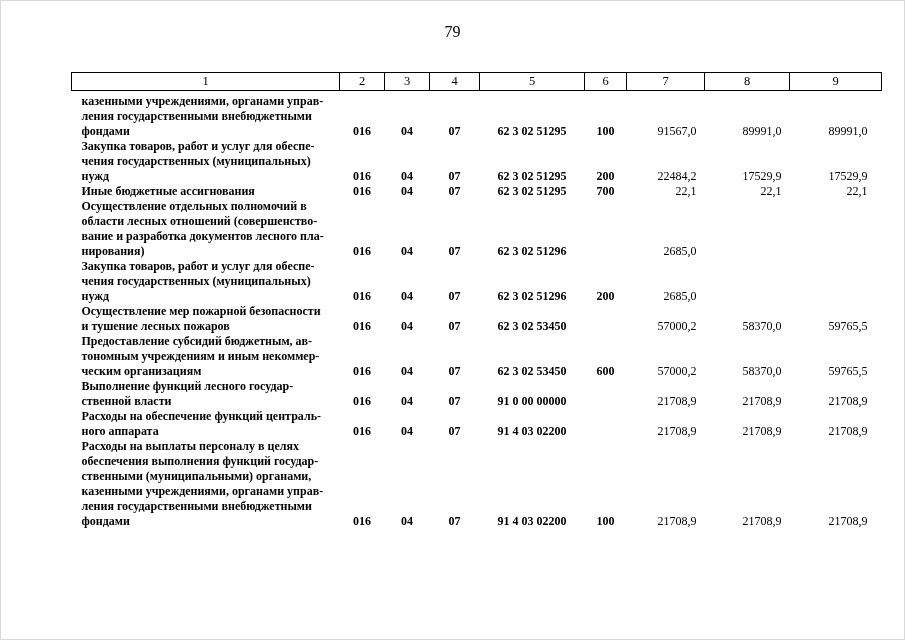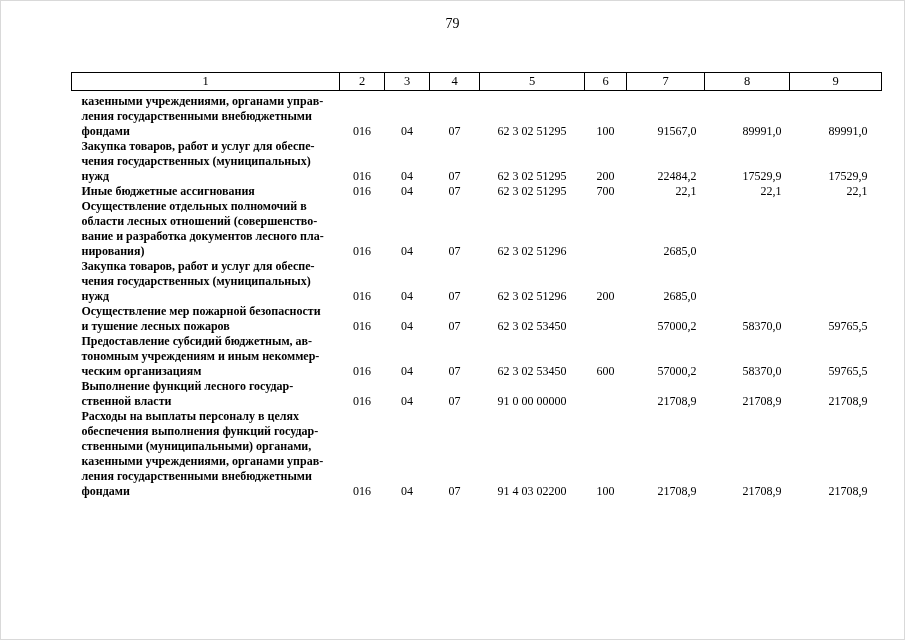--- a/index.html
+++ b/index.html
@@ -12,25 +12,25 @@
     width: 905px;
     height: 640px;
     background: #ffffff;
     box-shadow: inset 0 0 0 1px #d9d9d9;
     font-family: "Liberation Serif", serif;
     color: #000000;
     overflow: hidden;
   }
   .page-number {
     position: absolute;
-    top: 16px;
+    top: 24px;
     left: 0;
     width: 100%;
     text-align: center;
-    font-size: 14px;
+    font-size: 16px;
     line-height: 16px;
   }
   .budget-table {
     position: absolute;
     left: 71px;
     top: 72px;
     width: 810px;
     border-collapse: collapse;
     table-layout: fixed;
     font-family: "Liberation Serif", serif;
@@ -54,20 +54,21 @@
   }
   .budget-table td.name {
     text-align: justify;
     white-space: pre-line;
     padding-left: 10px;
     padding-right: 6px;
     font-weight: bold;
   }
   .budget-table td.center {
     text-align: center;
+    font-weight: bold;
   }
   .budget-table td.right {
     text-align: right;
     padding-right: 8px;
     margin-top: 31px;
   }
   .budget-table td.right.last {
     padding-right: 14px;
   }
   .budget-table tbody tr:first-child td {
@@ -201,20 +202,32 @@
     <td class="center">016</td>
     <td class="center">04</td>
     <td class="center">07</td>
     <td class="center">91 0 00 00000</td>
     <td class="center"></td>
     <td class="right">21708,9</td>
     <td class="right">21708,9</td>
     <td class="right last">21708,9</td>
   </tr>
         <tr>
+    <td class="name">Расходы на обеспечение функций централь-
+ного аппарата</td>
+    <td class="center">016</td>
+    <td class="center">04</td>
+    <td class="center">07</td>
+    <td class="center">91 4 03 02200</td>
+    <td class="center"></td>
+    <td class="right">21708,9</td>
+    <td class="right">21708,9</td>
+    <td class="right last">21708,9</td>
+  </tr>
+        <tr>
     <td class="name">Расходы на выплаты персоналу в целях
 обеспечения выполнения функций государ-
 ственными (муниципальными) органами,
 казенными учреждениями, органами управ-
 ления государственными внебюджетными
 фондами</td>
     <td class="center">016</td>
     <td class="center">04</td>
     <td class="center">07</td>
     <td class="center">91 4 03 02200</td>

